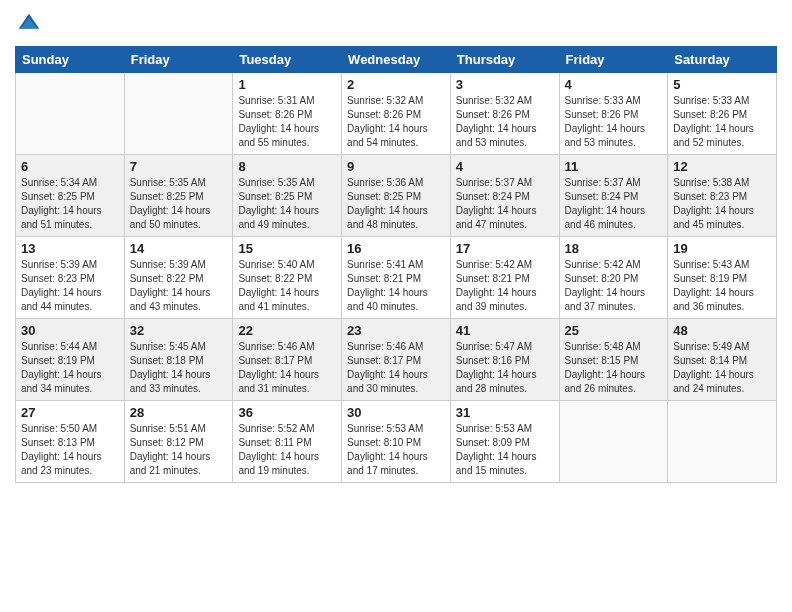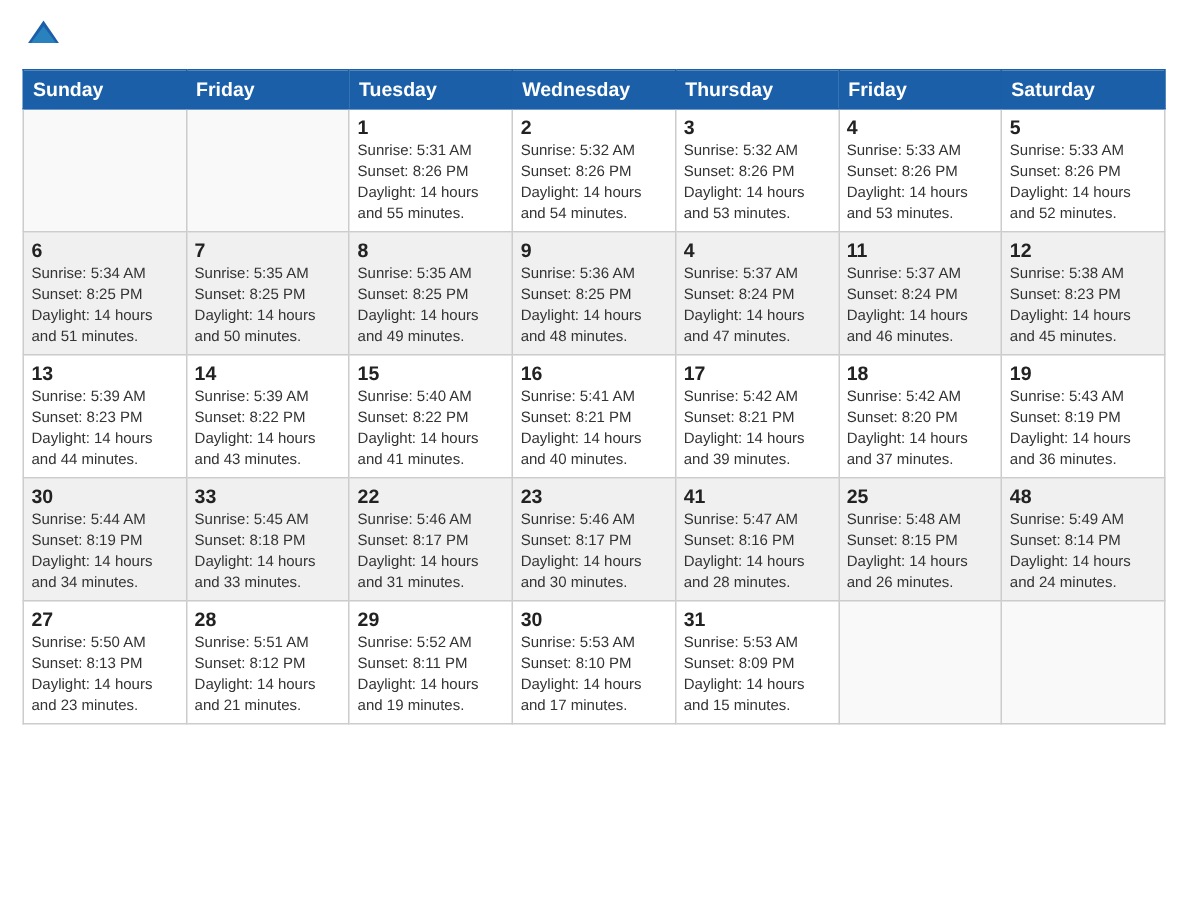--- a/index.html
+++ b/index.html
@@ -210,21 +210,21 @@
             <span class="day-number">19</span>
             <div class="cell-text">Sunrise: 5:43 AM<br>Sunset: 8:19 PM<br>Daylight: 14 hours and 36 minutes.</div>
           </td>
         </tr>
         <tr class="row-shaded">
           <td>
             <span class="day-number">30</span>
             <div class="cell-text">Sunrise: 5:44 AM<br>Sunset: 8:19 PM<br>Daylight: 14 hours and 34 minutes.</div>
           </td>
           <td>
-            <span class="day-number">33</span>
+            <span class="day-number">32</span>
             <div class="cell-text">Sunrise: 5:45 AM<br>Sunset: 8:18 PM<br>Daylight: 14 hours and 33 minutes.</div>
           </td>
           <td>
             <span class="day-number">22</span>
             <div class="cell-text">Sunrise: 5:46 AM<br>Sunset: 8:17 PM<br>Daylight: 14 hours and 31 minutes.</div>
           </td>
           <td>
             <span class="day-number">23</span>
             <div class="cell-text">Sunrise: 5:46 AM<br>Sunset: 8:17 PM<br>Daylight: 14 hours and 30 minutes.</div>
           </td>
@@ -244,21 +244,21 @@
         <tr>
           <td>
             <span class="day-number">27</span>
             <div class="cell-text">Sunrise: 5:50 AM<br>Sunset: 8:13 PM<br>Daylight: 14 hours and 23 minutes.</div>
           </td>
           <td>
             <span class="day-number">28</span>
             <div class="cell-text">Sunrise: 5:51 AM<br>Sunset: 8:12 PM<br>Daylight: 14 hours and 21 minutes.</div>
           </td>
           <td>
-            <span class="day-number">29</span>
+            <span class="day-number">36</span>
             <div class="cell-text">Sunrise: 5:52 AM<br>Sunset: 8:11 PM<br>Daylight: 14 hours and 19 minutes.</div>
           </td>
           <td>
             <span class="day-number">30</span>
             <div class="cell-text">Sunrise: 5:53 AM<br>Sunset: 8:10 PM<br>Daylight: 14 hours and 17 minutes.</div>
           </td>
           <td>
             <span class="day-number">31</span>
             <div class="cell-text">Sunrise: 5:53 AM<br>Sunset: 8:09 PM<br>Daylight: 14 hours and 15 minutes.</div>
           </td>

